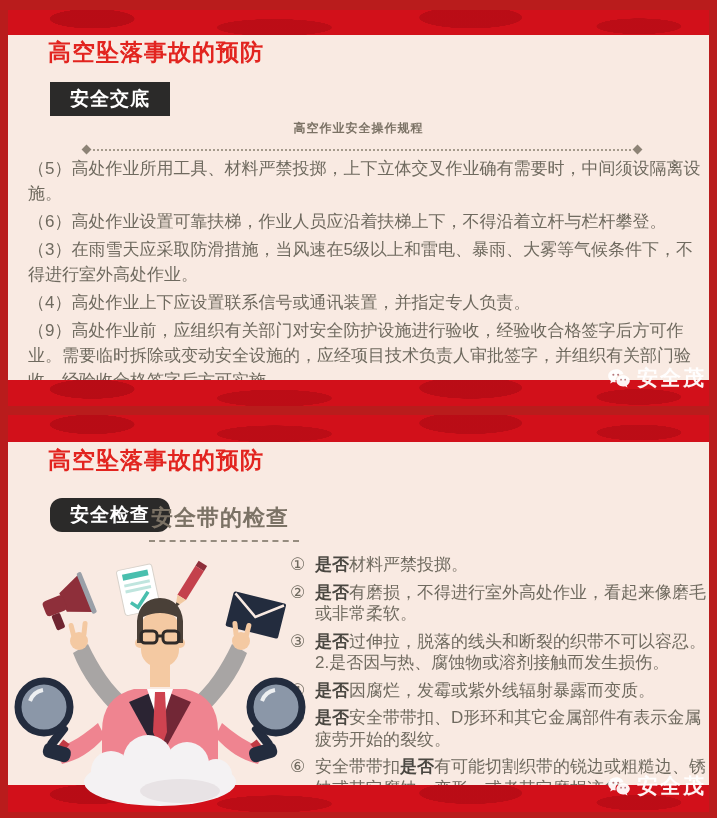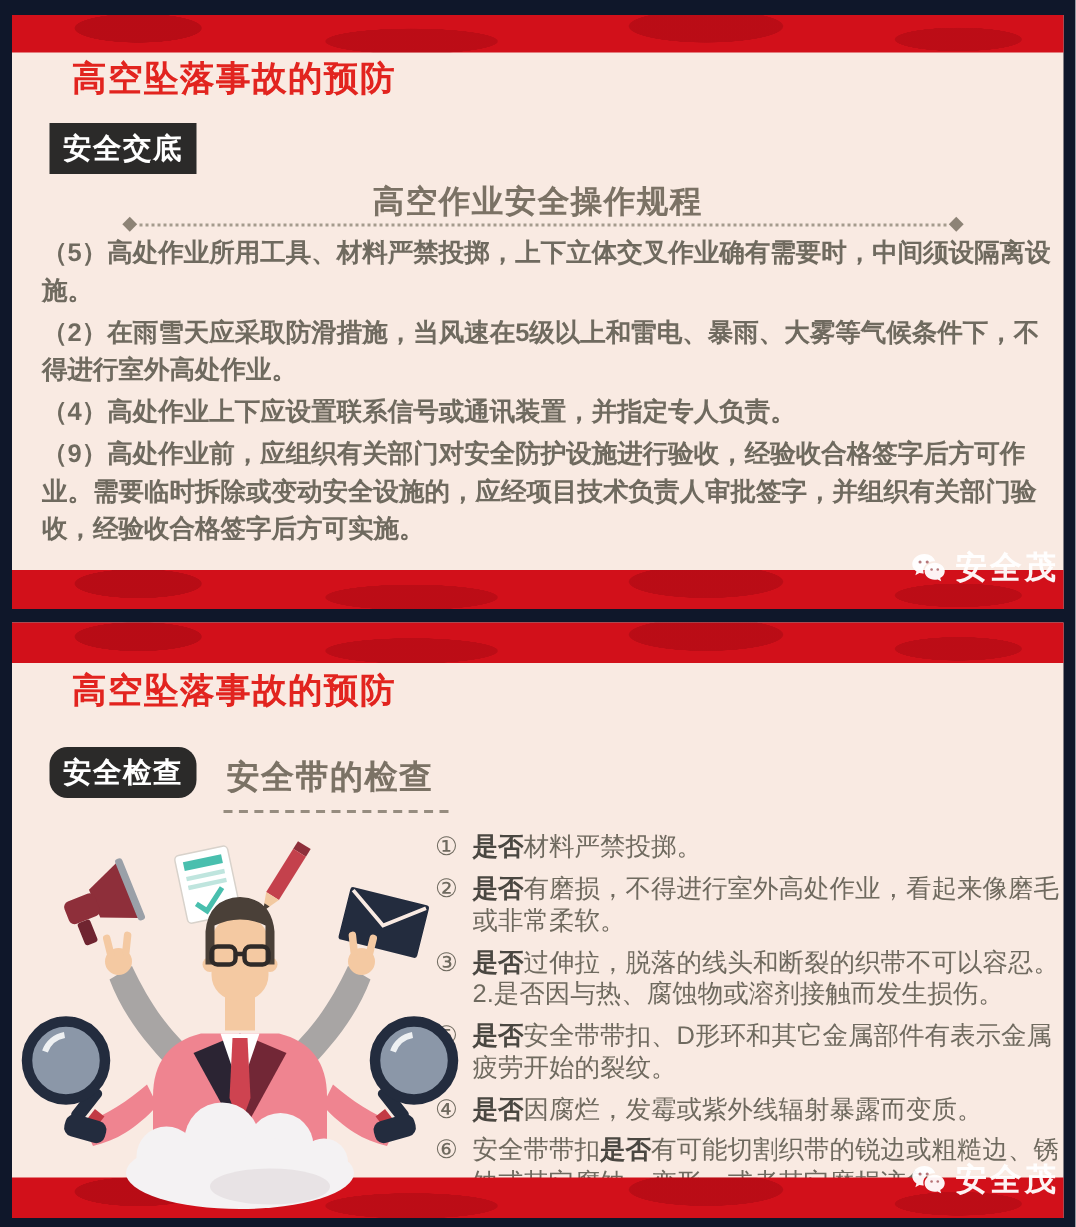--- a/index.html
+++ b/index.html
@@ -1,52 +1,52 @@
 <!DOCTYPE html>
 <html><head>
 <meta charset="utf-8">
 <style>
   html,body{margin:0;padding:0;background:#ffffff;}
   body{width:717px;height:818px;font-family:"Liberation Sans","DejaVu Sans",sans-serif;}
-  .page{position:relative;width:717px;height:818px;background:#0f172a;overflow:hidden;}
+  .page{position:relative;width:717px;height:818px;background:#b91c1c;overflow:hidden;}
 
   .panel{position:absolute;left:8px;width:701px;background:#f9eae2;}
   .panel-1{top:10px;height:396px;}
   .panel-2{top:415px;height:397px;}
 
   .redbar{position:absolute;left:0;right:0;background-color:#d2101a;
     background-image:
       radial-gradient(ellipse 70px 16px at 12% 35%, rgba(110,0,8,.26) 60%, transparent 61%),
       radial-gradient(ellipse 95px 14px at 38% 70%, rgba(110,0,8,.22) 60%, transparent 61%),
       radial-gradient(ellipse 85px 18px at 66% 30%, rgba(110,0,8,.24) 60%, transparent 61%),
       radial-gradient(ellipse 70px 13px at 90% 65%, rgba(110,0,8,.22) 60%, transparent 61%);}
   .bar-top{top:0;height:25px;}
   .panel-2 .bar-top{height:27px;}
   .bar-bottom{bottom:0;height:26px;}
   .panel-2 .bar-bottom{height:27px;}
 
   .panel-title{position:absolute;left:40px;top:27px;margin:0;font-size:23px;font-weight:bold;
     color:#e2241f;letter-spacing:1px;}
   .panel-2 .panel-title{top:30px;}
 
-  .badge{position:absolute;left:25px;top:72px;background:#2b2a29;color:#ffffff;
-    font-size:19px;font-weight:bold;padding:4px 9px;letter-spacing:1px;}
+  .badge{position:absolute;left:42px;top:72px;background:#2b2a29;color:#ffffff;
+    font-size:19px;font-weight:bold;padding:4px 20px;letter-spacing:1px;}
   .panel-2 .badge{top:83px;border-radius:12px;}
 
   .badge-label{position:absolute;left:141px;top:88px;color:#7b7265;font-size:22px;font-weight:bold;
     letter-spacing:1px;padding:0 10px 7px 2px;border-bottom:2px dashed #968c7f;}
 
   .subtitle{position:absolute;top:110px;left:0;right:0;margin:0;text-align:center;
-    color:#7b7265;font-size:21px;font-weight:bold;letter-spacing:1px;}
+    color:#7b7265;font-size:12px;font-weight:bold;letter-spacing:1px;}
 
   .dotted-rule{position:absolute;top:136px;left:75px;right:68px;display:flex;align-items:center;}
   .dotted-rule .diamond{width:7px;height:7px;background:#8d8376;transform:rotate(45deg);flex:none;}
   .dotted-rule .dots{flex:1;border-top:2px dotted #a59b8d;margin:0 3px;height:0;}
 
-  .rules{position:absolute;top:146px;left:20px;right:6px;color:#6f6a5f;font-size:17px;line-height:25px;font-weight:bold;}
+  .rules{position:absolute;top:146px;left:20px;right:6px;color:#6f6a5f;font-size:17px;line-height:25px;}
   .rules p{margin:0 0 3px 0;}
 
   .checklist{position:absolute;left:282px;top:139px;width:424px;color:#6f6a5f;font-size:17px;line-height:21.5px;}
   .check-item{display:flex;margin-bottom:6px;}
   .check-item .num{flex:none;width:25px;color:#6f6a5f;}
   .check-item .txt{flex:1;margin:0;}
   .check-item b{color:#4a4741;}
 
   .illustration{position:absolute;left:2px;top:140px;z-index:3;}
 
@@ -71,21 +71,22 @@
     <h2 class="subtitle">高空作业安全操作规程</h2>
 
     <div class="dotted-rule">
       <span class="diamond"></span>
       <span class="dots"></span>
       <span class="diamond"></span>
     </div>
 
     <div class="rules">
       <p>（5）高处作业所用工具、材料严禁投掷，上下立体交叉作业确有需要时，中间须设隔离设施。</p>
-      <p>（2）在雨雪天应采取防滑措施，当风速在5级以上和雷电、暴雨、大雾等气候条件下，不得进行室外高处作业。</p>
+      <p>（6）高处作业设置可靠扶梯，作业人员应沿着扶梯上下，不得沿着立杆与栏杆攀登。</p>
+      <p>（3）在雨雪天应采取防滑措施，当风速在5级以上和雷电、暴雨、大雾等气候条件下，不得进行室外高处作业。</p>
       <p>（4）高处作业上下应设置联系信号或通讯装置，并指定专人负责。</p>
       <p>（9）高处作业前，应组织有关部门对安全防护设施进行验收，经验收合格签字后方可作业。需要临时拆除或变动安全设施的，应经项目技术负责人审批签字，并组织有关部门验收，经验收合格签字后方可实施。</p>
     </div>
 
     <div class="logo">
       <span>
         <svg width="26" height="26" viewBox="0 0 24 24">
           <g fill="rgba(255,255,255,.95)">
             <path d="M9.5,3C5.4,3,2,5.8,2,9.2c0,1.9,1,3.6,2.6,4.7l-0.7,2.2l2.5-1.3c0.7,0.2,1.4,0.3,2.1,0.3c0.2,0,0.4,0,0.6,0c-0.2-0.6-0.3-1.2-0.3-1.8c0-3.2,2.9-5.8,6.5-5.8c0.3,0,0.6,0,0.9,0.1C15.5,4.9,12.8,3,9.5,3z"></path>
             <path d="M15.8,8.5c-3.4,0-6.2,2.3-6.2,5.2s2.8,5.2,6.2,5.2c0.6,0,1.2-0.1,1.8-0.2l2.2,1.1l-0.6-1.9c1.7-0.9,2.8-2.5,2.8-4.2C22,10.8,19.2,8.5,15.8,8.5z"></path>
@@ -211,26 +212,26 @@
       </div>
       <div class="check-item">
         <span class="num">②</span>
         <p class="txt"><span></span><b>是否</b><span>有磨损，不得进行室外高处作业，看起来像磨毛或非常柔软。</span></p>
       </div>
       <div class="check-item">
         <span class="num">③</span>
         <p class="txt"><span></span><b>是否</b><span>过伸拉，脱落的线头和断裂的织带不可以容忍。2.是否因与热、腐蚀物或溶剂接触而发生损伤。</span></p>
       </div>
       <div class="check-item">
+        <span class="num">④</span>
+        <p class="txt"><span></span><b>是否</b><span>因腐烂，发霉或紫外线辐射暴露而变质。</span></p>
+      </div>
+      <div class="check-item">
         <span class="num">⑤</span>
         <p class="txt"><span></span><b>是否</b><span>安全带带扣、D形环和其它金属部件有表示金属疲劳开始的裂纹。</span></p>
-      </div>
-      <div class="check-item">
-        <span class="num">④</span>
-        <p class="txt"><span></span><b>是否</b><span>因腐烂，发霉或紫外线辐射暴露而变质。</span></p>
       </div>
       <div class="check-item">
         <span class="num">⑥</span>
         <p class="txt"><span>安全带带扣</span><b>是否</b><span>有可能切割织带的锐边或粗糙边、锈蚀或其它腐蚀、变形，或者其它磨损迹象</span></p>
       </div>
     </div>
 
     <div class="logo">
       <span>
         <svg width="26" height="26" viewBox="0 0 24 24">

